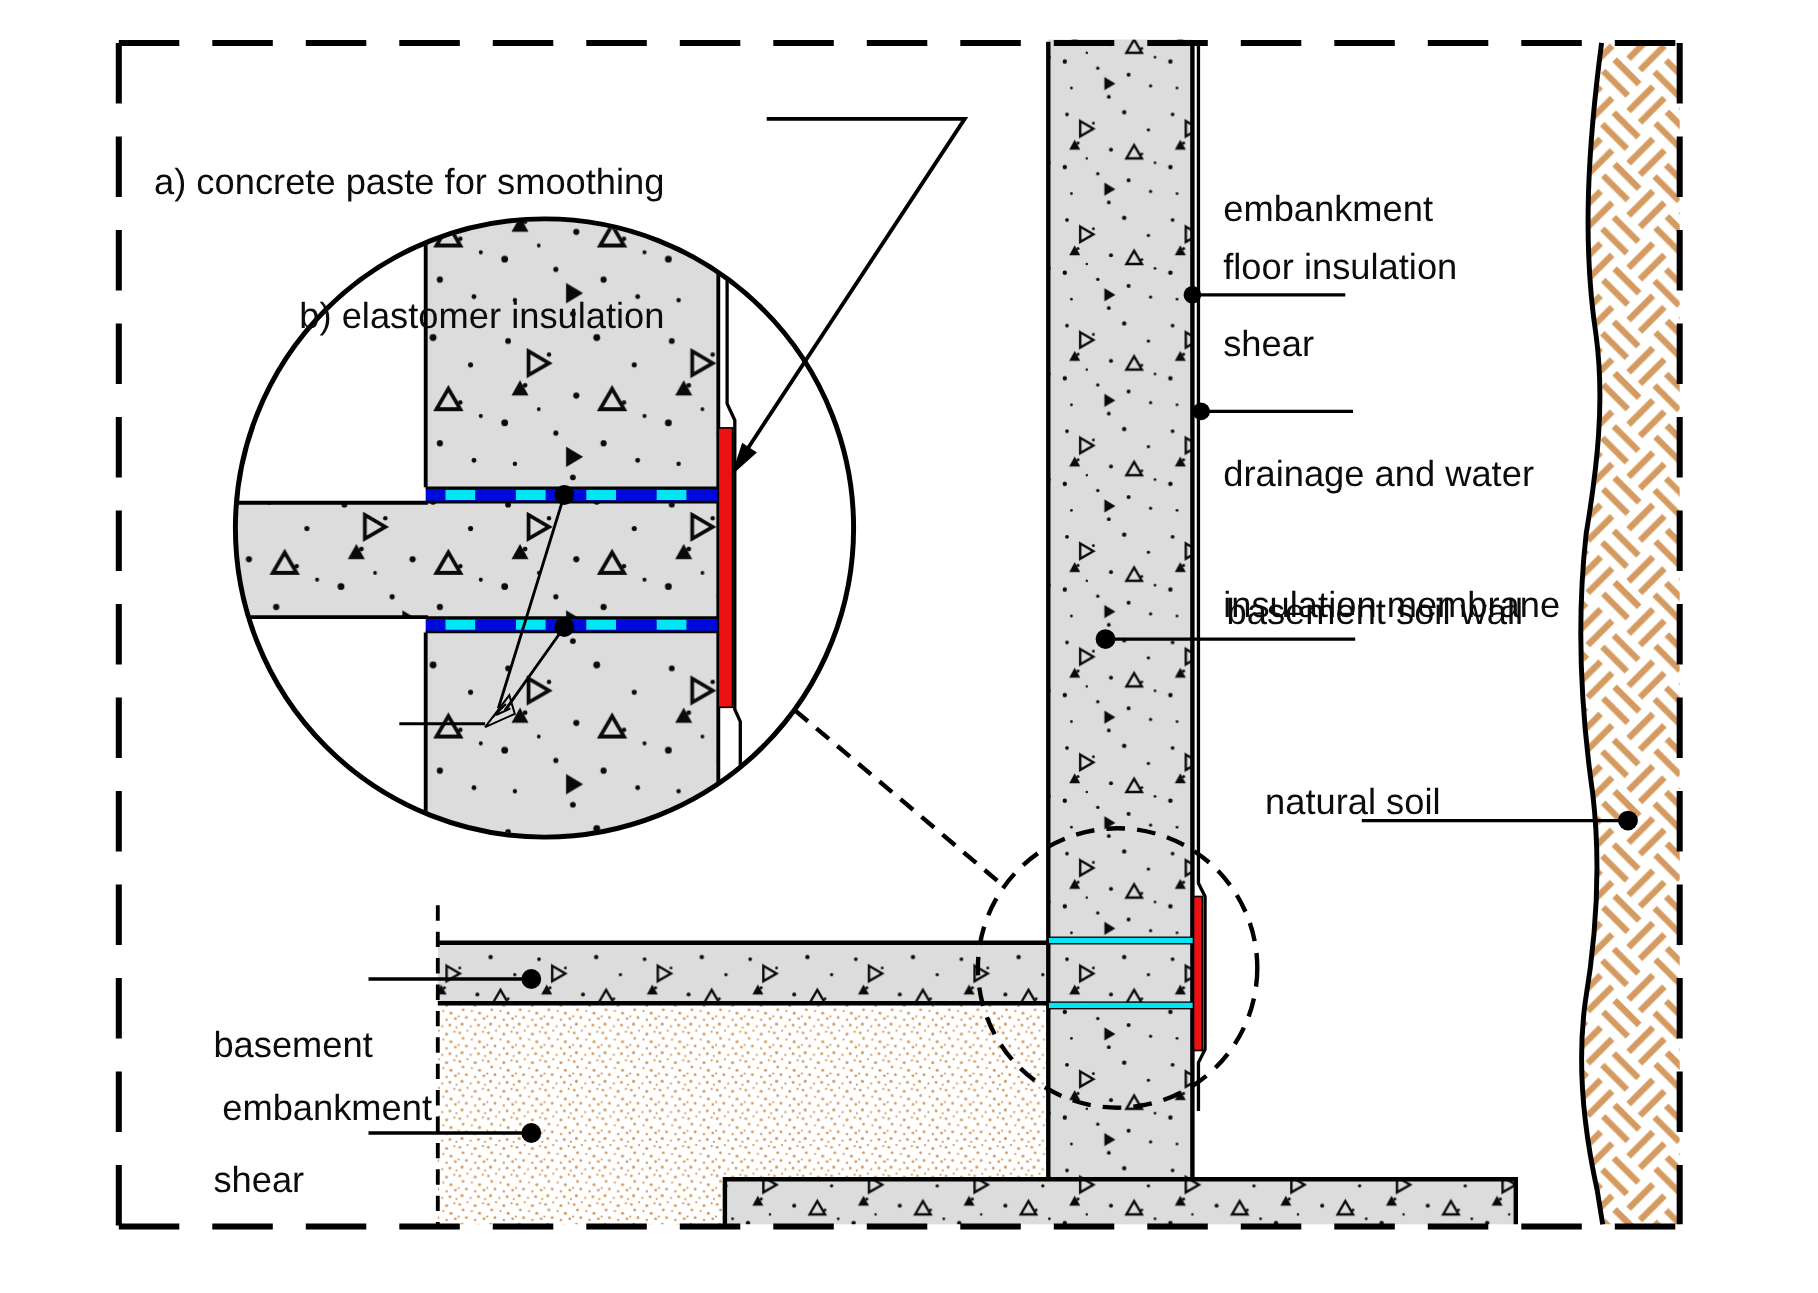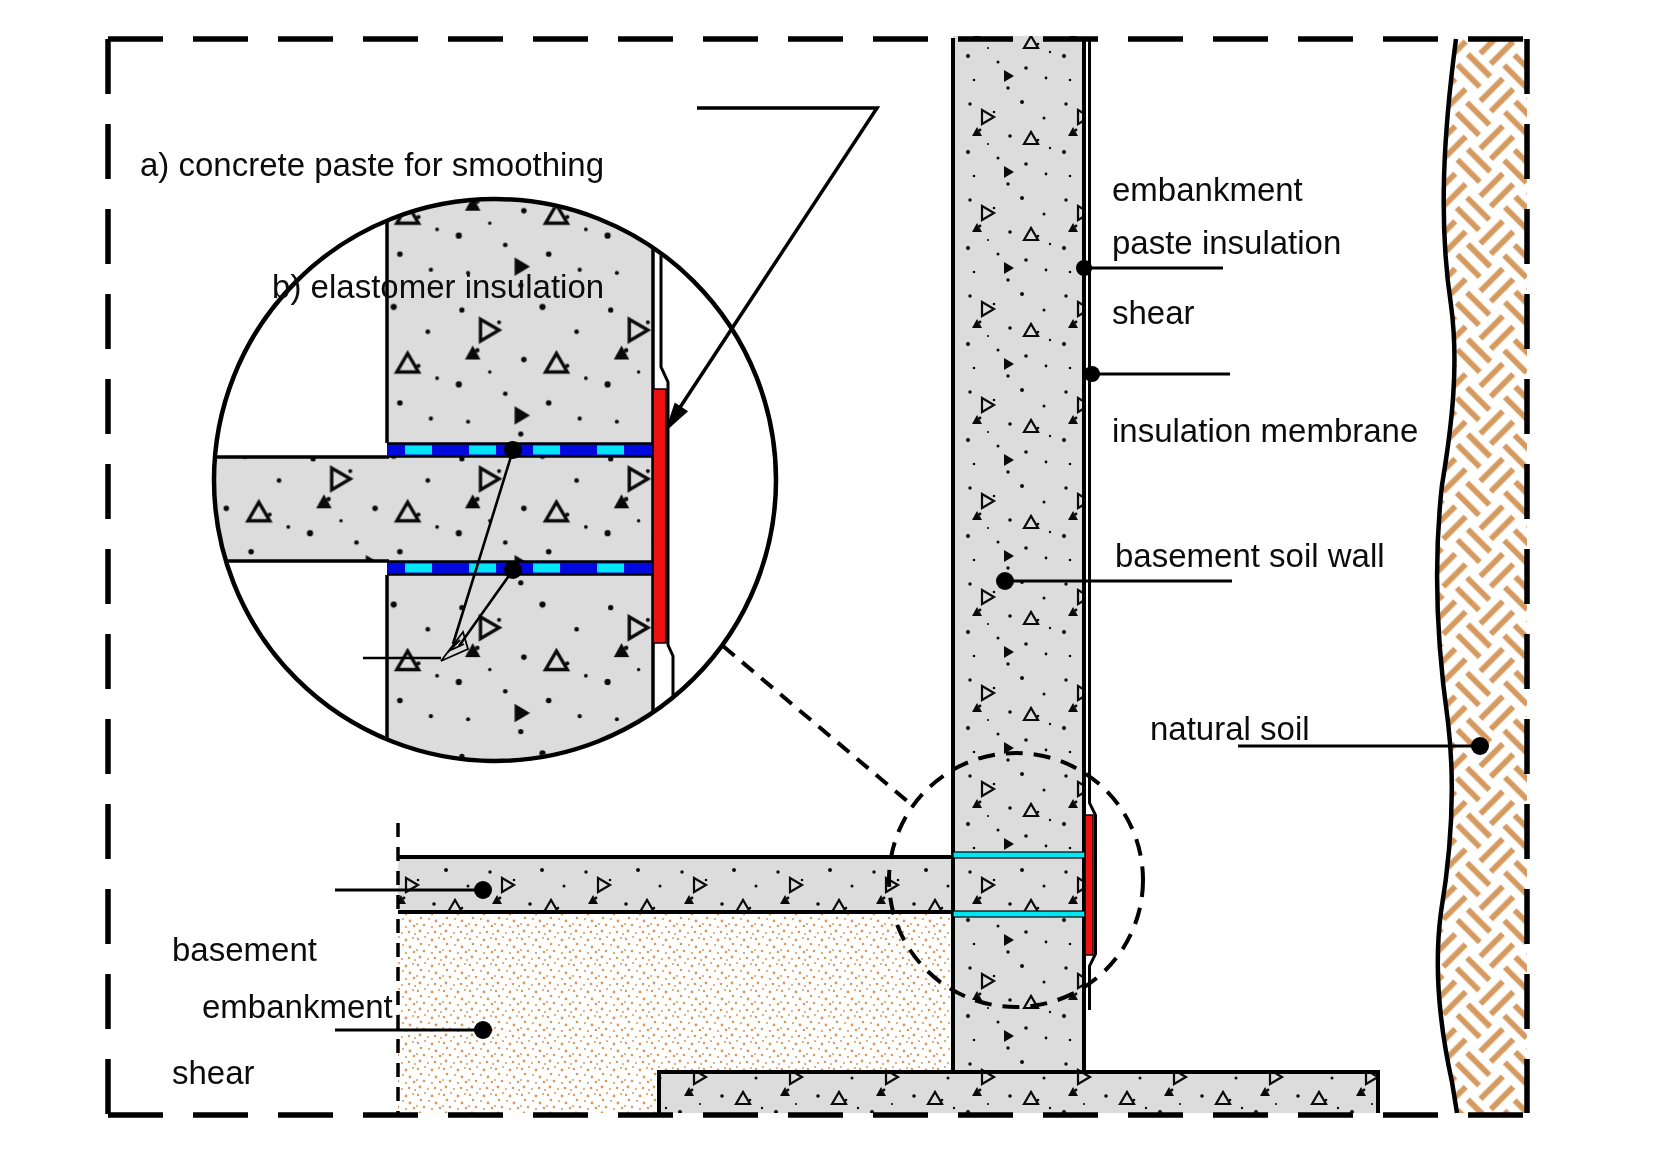--- a/index.html
+++ b/index.html
@@ -200,30 +200,31 @@
   <div>a) concrete paste for smoothing</div>
   <div>b) elastomer insulation</div>
 </div>
 
 
 <div class="lbl lh47" style="left:1112px;top:90px;">
   <div>embankment</div>
   <div>shear</div>
 </div>
 
-<div class="lbl" style="left:1112px;top:224px;">paste insulation</div>
+<div class="lbl" style="left:1112px;top:224px;">floor insulation</div>
 
 <div class="lbl lh43" style="left:1112px;top:333px;">
+  <div>drainage and water</div>
   <div>insulation membrane</div>
 </div>
 
 <div class="lbl" style="left:1115px;top:537px;">basement soil wall</div>
 
 <div class="lbl" style="left:1150px;top:710px;">natural soil</div>
 
-<div class="lbl lh47" style="left:172px;top:850px;">
+<div class="lbl lh47" style="left:194px;top:850px;">
   <div>basement</div>
   <div>shear</div>
 </div>
 
 <div class="lbl" style="left:202px;top:988px;">embankment</div>
 
 </div>
 
 </body></html>

